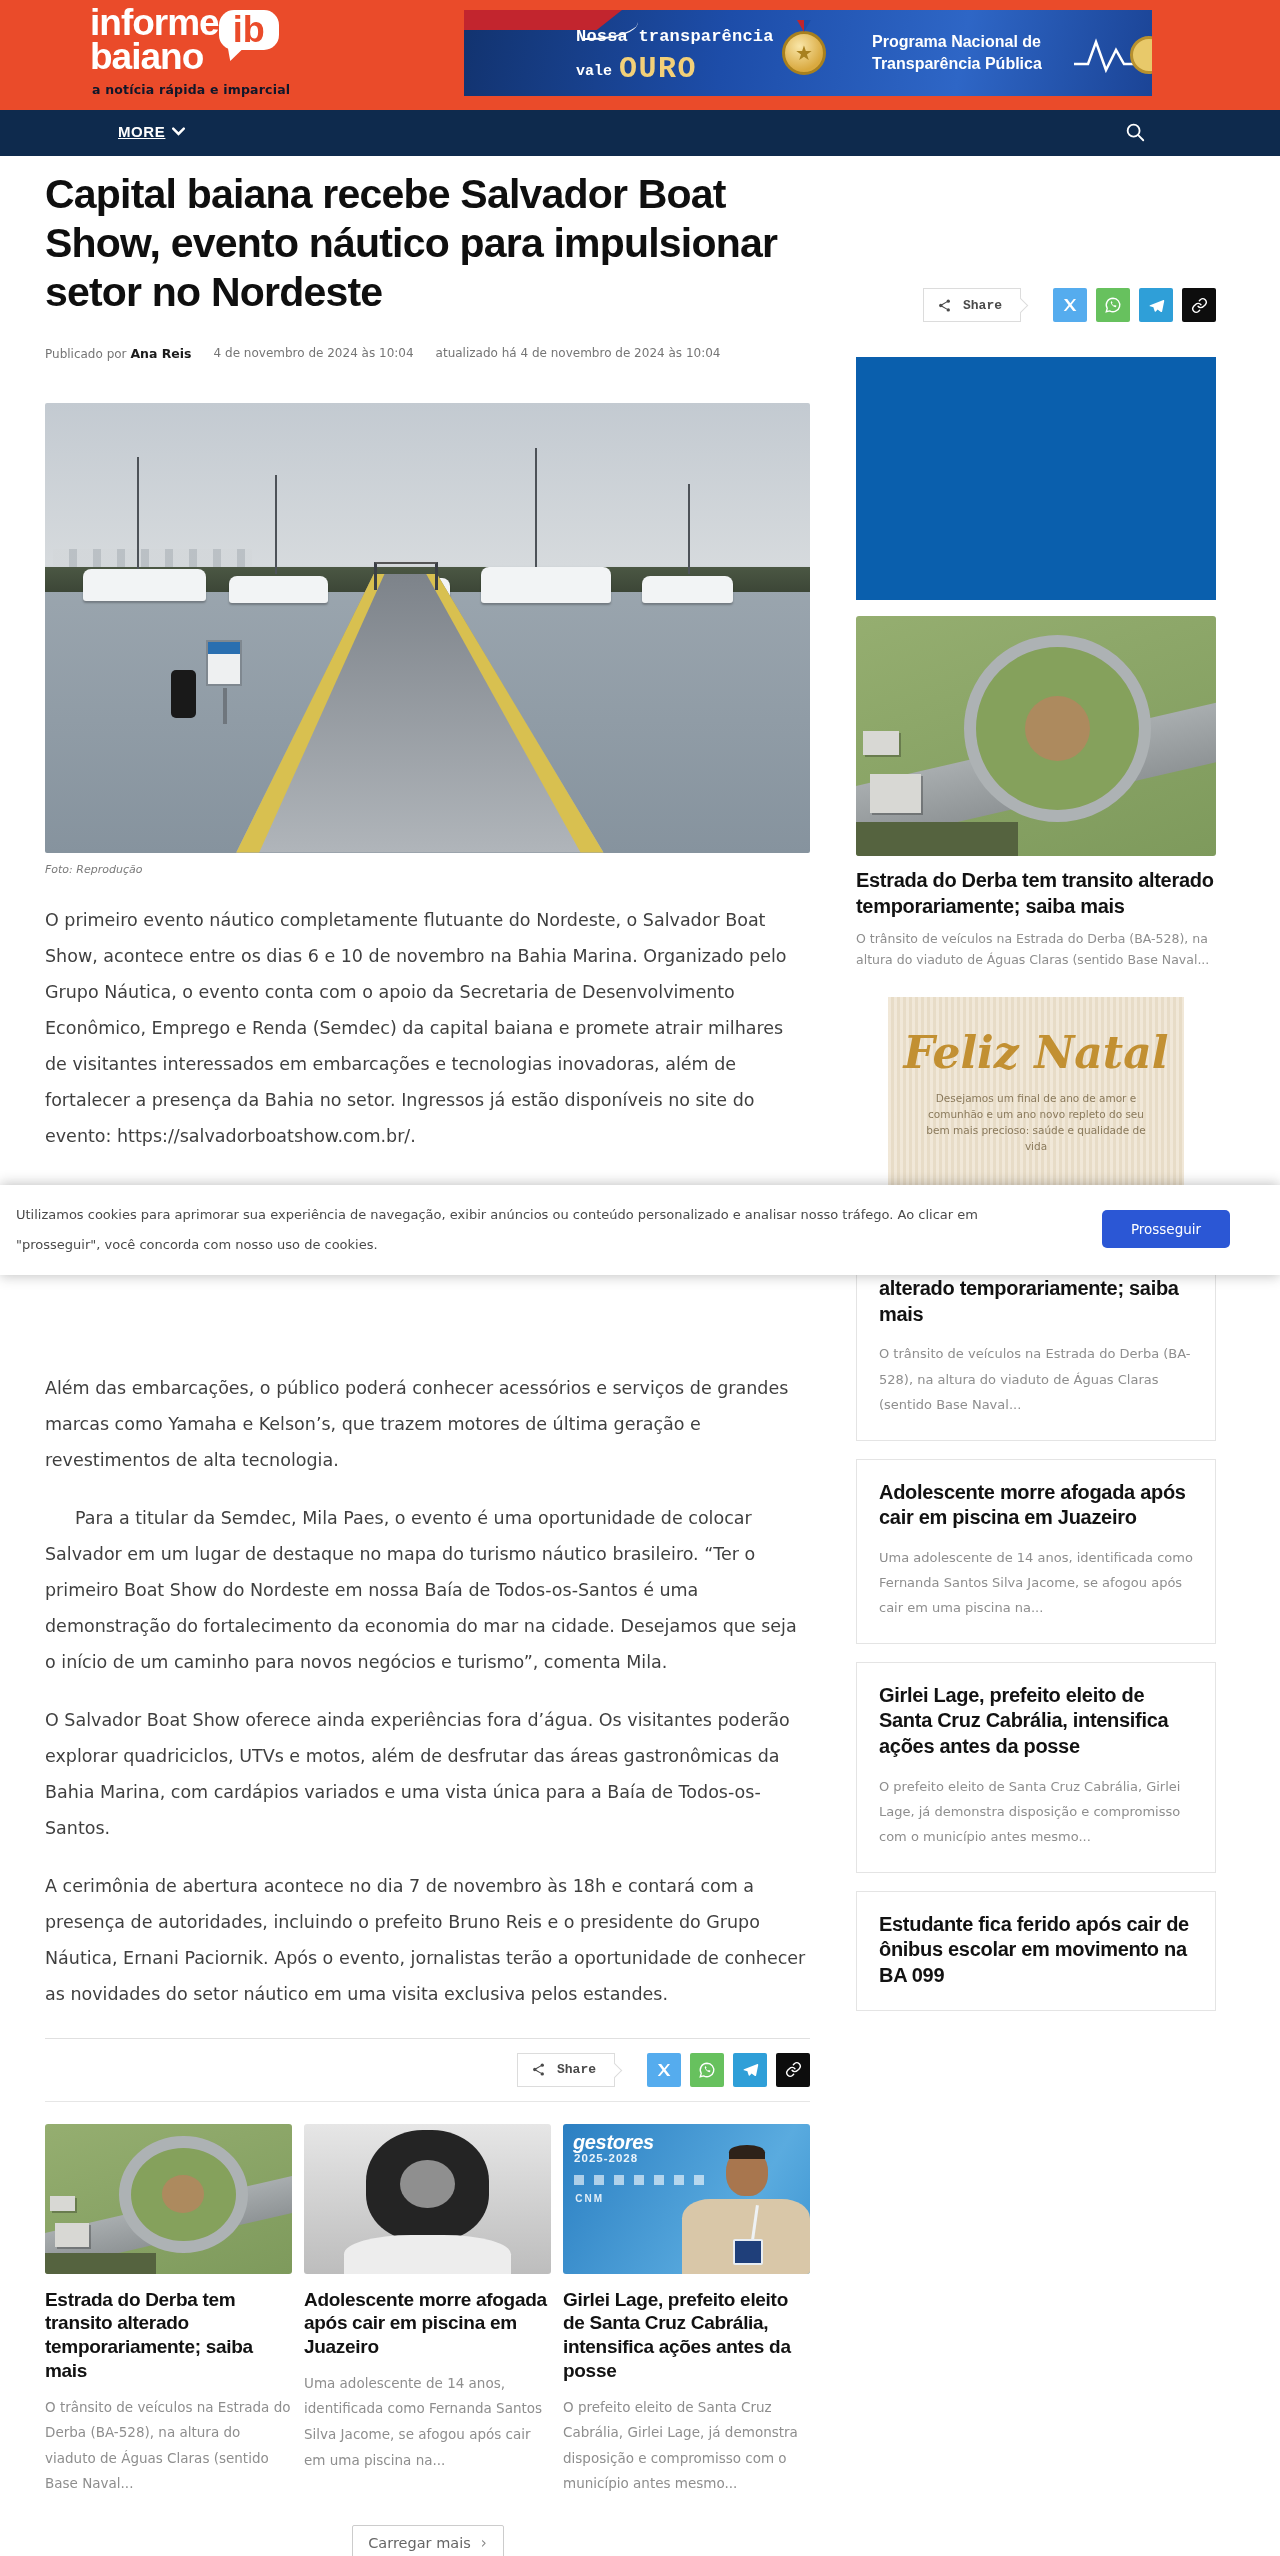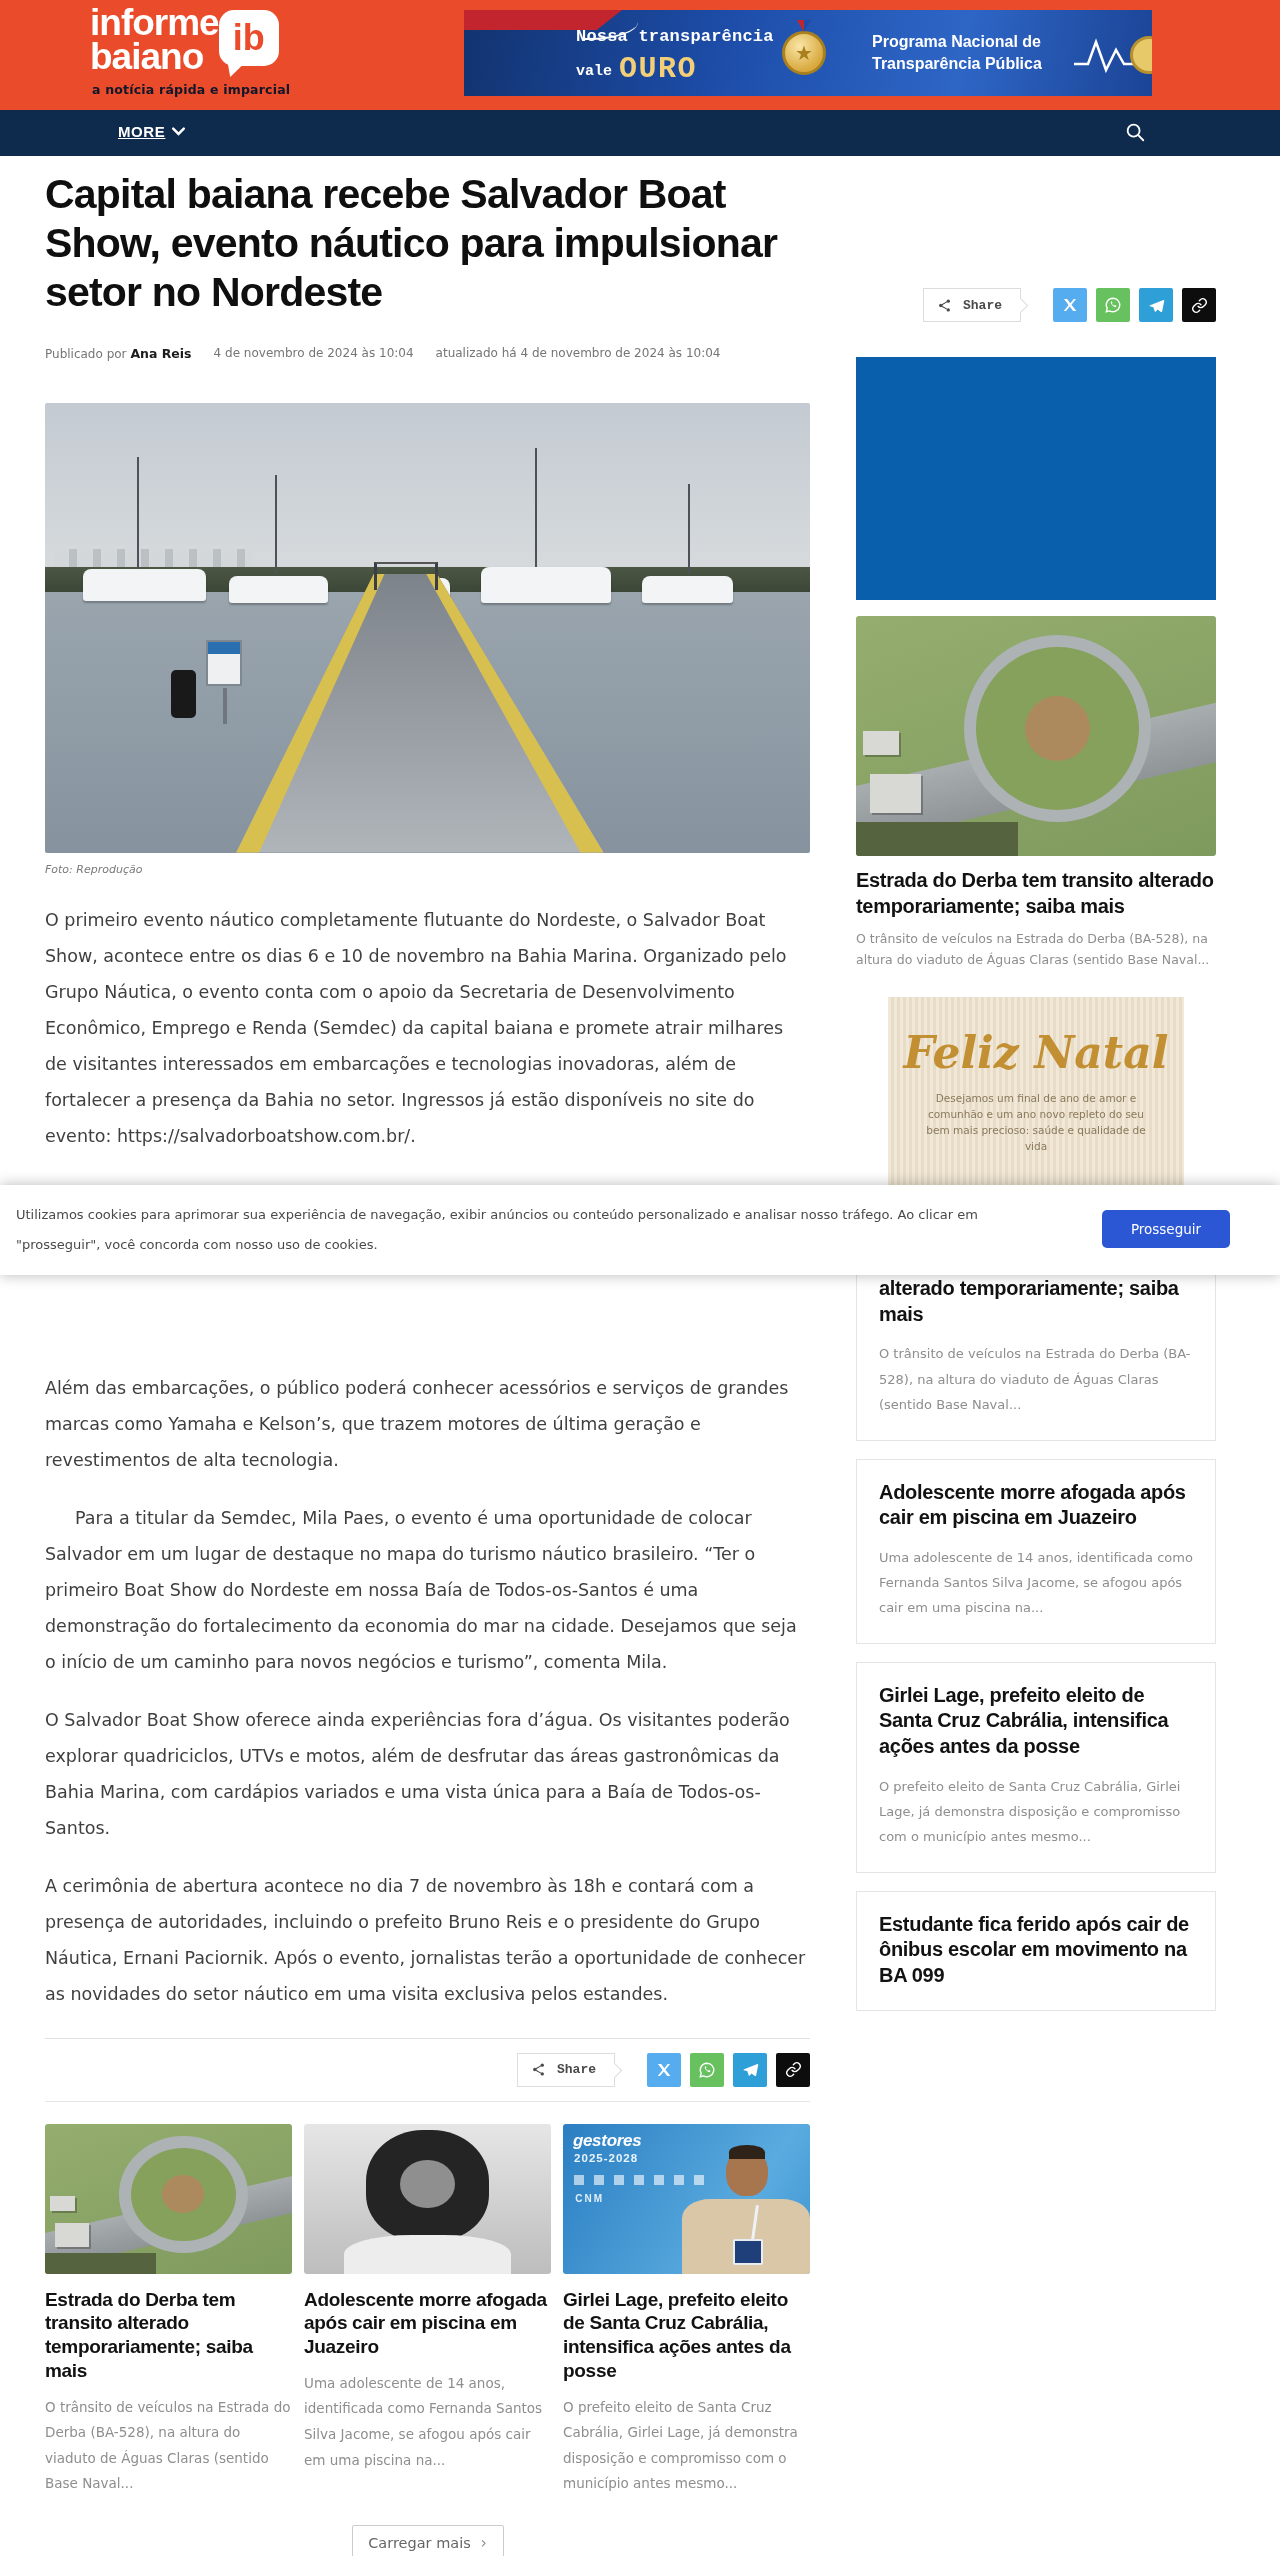--- a/index.html
+++ b/index.html
@@ -4,21 +4,21 @@
 <style>
   *{margin:0;padding:0;box-sizing:border-box;}
   html,body{background:#fff;}
   body{width:1280px;font-family:"DejaVu Sans",sans-serif;}
   .page{position:relative;width:1280px;height:2556px;background:#ffffff;overflow:hidden;}
 
   
   .header{position:absolute;top:0;left:0;width:1280px;height:110px;background:#ea4b2a;}
   .logo{position:absolute;left:90px;top:6px;display:flex;align-items:flex-start;cursor:pointer;}
   .logo-words{color:#fff;font-family:"Liberation Sans",sans-serif;font-weight:800;font-size:37px;line-height:.92;letter-spacing:-1px;}
-  .logo-badge{width:60px;height:56px;background:#fff;border-radius:15px;display:flex;align-items:center;justify-content:center;color:#ea4b2a;font-family:"Liberation Sans",sans-serif;font-weight:800;font-size:36px;position:relative;margin-top:4px;}
+  .logo-badge{width:60px;height:40px;background:#fff;border-radius:15px;display:flex;align-items:center;justify-content:center;color:#ea4b2a;font-family:"Liberation Sans",sans-serif;font-weight:800;font-size:36px;position:relative;margin-top:4px;}
   .logo-badge::after{content:"";position:absolute;left:9px;bottom:-11px;width:17px;height:14px;background:#fff;clip-path:polygon(0 0,100% 0,15% 100%);}
   .logo-tagline{position:absolute;left:92px;top:82px;color:#0f172a;font-size:12.5px;font-weight:700;letter-spacing:.2px;}
 
   .banner{position:absolute;left:464px;top:10px;width:688px;height:86px;background:linear-gradient(100deg,#12336f 0%,#1d4da9 38%,#2e66c6 72%,#1b4496 100%);overflow:hidden;cursor:pointer;}
   .banner-ribbon{position:absolute;left:0;top:0;width:158px;height:20px;background:#c2252e;clip-path:polygon(0 0,100% 0,84% 100%,0 100%);}
   .banner-curve{position:absolute;left:118px;top:10px;width:56px;height:20px;border-bottom:2px solid #ffffff;border-radius:0 0 90% 0;}
   .banner-left{position:absolute;left:112px;top:17px;color:#fff;font-family:Liberation Mono, monospace;}
   .banner-l1{font-size:17px;font-weight:700;letter-spacing:.2px;}
   .banner-l2{display:flex;align-items:flex-end;gap:7px;margin-top:8px;}
   .banner-vale{font-size:15px;font-weight:700;padding-bottom:4px;}
@@ -109,21 +109,21 @@
   .rb-center{position:absolute;top:30%;left:30%;width:40%;height:40%;border-radius:50%;background:#ad8a5e;}
   .rb-build{position:absolute;background:#d8d8d4;box-shadow:2px 2px 0 rgba(0,0,0,.25);}
   .rb-trees{position:absolute;bottom:0;left:0;width:45%;height:14%;background:#55633f;}
 
   .vis-portrait{background:linear-gradient(180deg,#e6e6e6,#bdbdbd);}
   .po-hair{position:absolute;top:4%;left:25%;width:50%;height:74%;background:#242424;border-radius:46% 46% 42% 42%;}
   .po-face{position:absolute;top:24%;left:39%;width:22%;height:32%;background:#8f8f8f;border-radius:50%;}
   .po-shirt{position:absolute;bottom:-6%;left:16%;width:68%;height:32%;background:#ededed;border-radius:40% 40% 0 0;}
 
   .vis-stage{background:linear-gradient(120deg,#2b7fc2,#5aabdf 70%,#3f96d2);}
-  .st-title{position:absolute;top:5%;left:4%;color:#fff;font-family:"Liberation Sans",sans-serif;font-style:italic;font-weight:800;font-size:17px;letter-spacing:-.3px;}
+  .st-title{position:absolute;top:5%;left:4%;color:#fff;font-family:"Liberation Sans",sans-serif;font-style:italic;font-weight:800;font-size:20px;letter-spacing:-.3px;}
   .st-years{position:absolute;top:19%;left:4.5%;color:#eaf4fb;font-family:"Liberation Sans",sans-serif;font-weight:700;font-size:11.5px;letter-spacing:1px;}
   .st-logos{position:absolute;top:34%;left:4.5%;width:55%;height:7%;background:repeating-linear-gradient(90deg,rgba(255,255,255,.85) 0 10px,rgba(255,255,255,0) 10px 20px);opacity:.7;}
   .st-cnm{position:absolute;top:46%;left:5%;color:#fff;font-family:"Liberation Sans",sans-serif;font-weight:800;font-size:10px;letter-spacing:2px;opacity:.85;}
   .st-head{position:absolute;top:16%;right:17%;width:17%;height:32%;background:#a8764e;border-radius:48% 48% 44% 44%;}
   .st-head::before{content:"";position:absolute;top:-6%;left:8%;width:84%;height:30%;background:#2e2219;border-radius:50% 50% 0 0;}
   .st-torso{position:absolute;bottom:-8%;right:0;width:52%;height:58%;background:#d9c7a8;border-radius:22% 22% 0 0;}
   .st-lanyard{position:absolute;bottom:18%;right:22%;width:3px;height:28%;background:#eef2f5;transform:rotate(8deg);}
   .st-badge{position:absolute;bottom:6%;right:19%;width:12%;height:17%;background:#1f3f7a;border:2px solid #e8edf2;border-radius:2px;}
 
   

